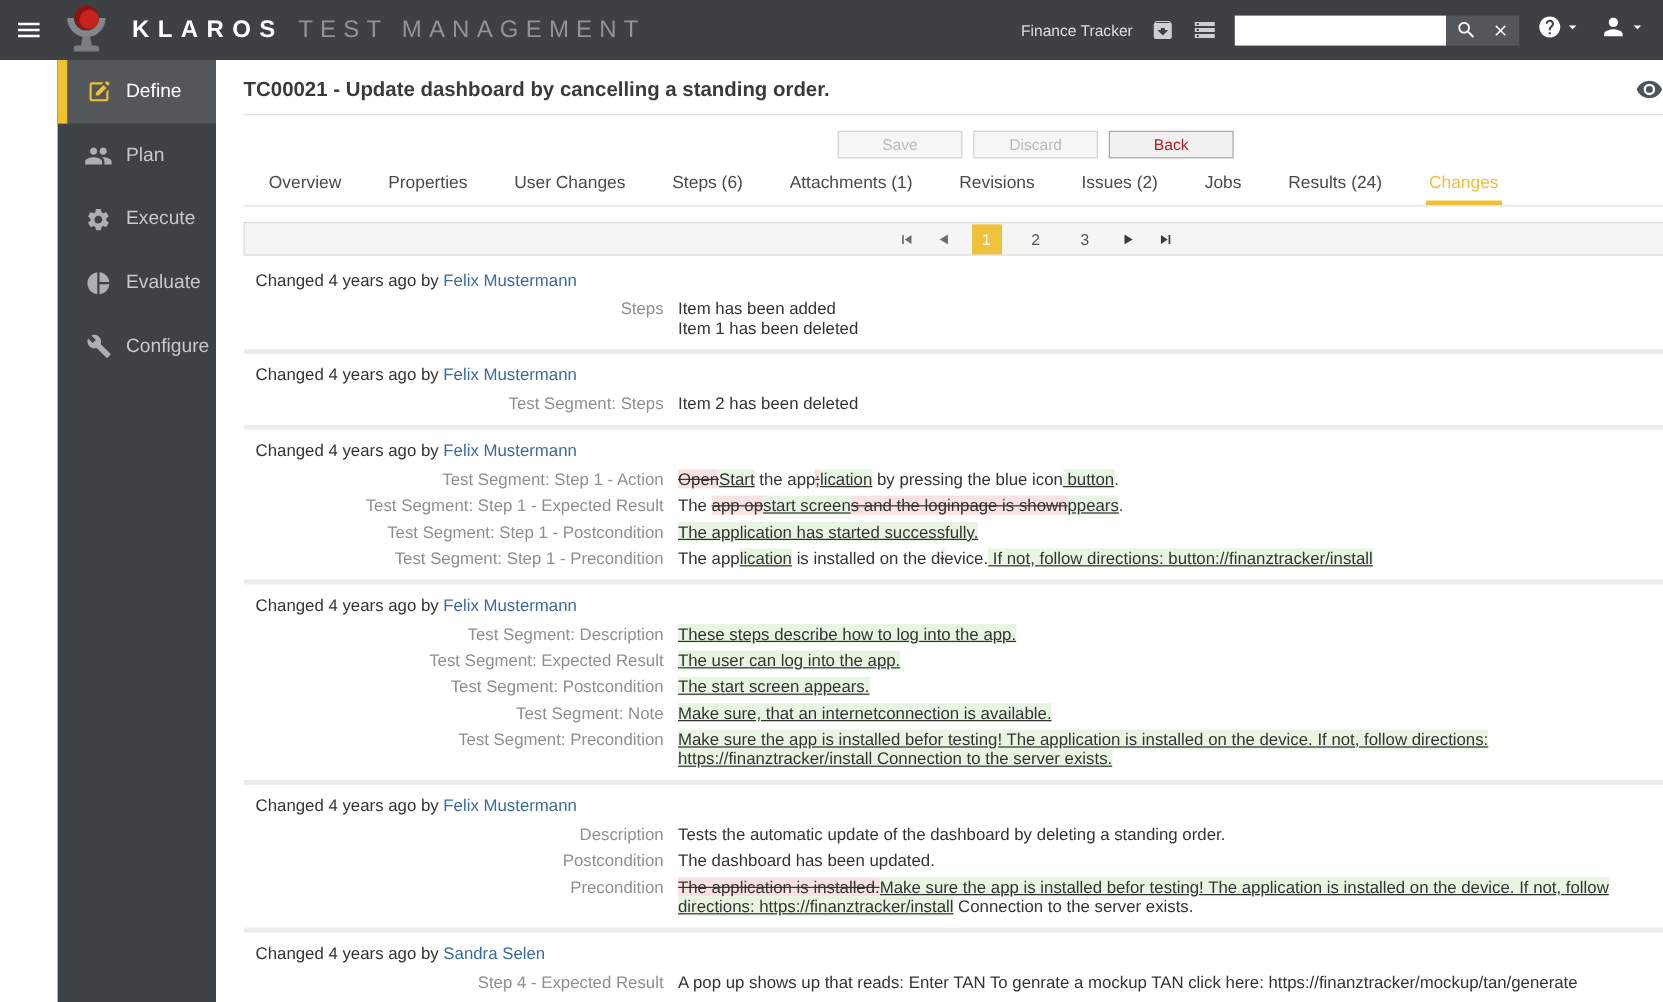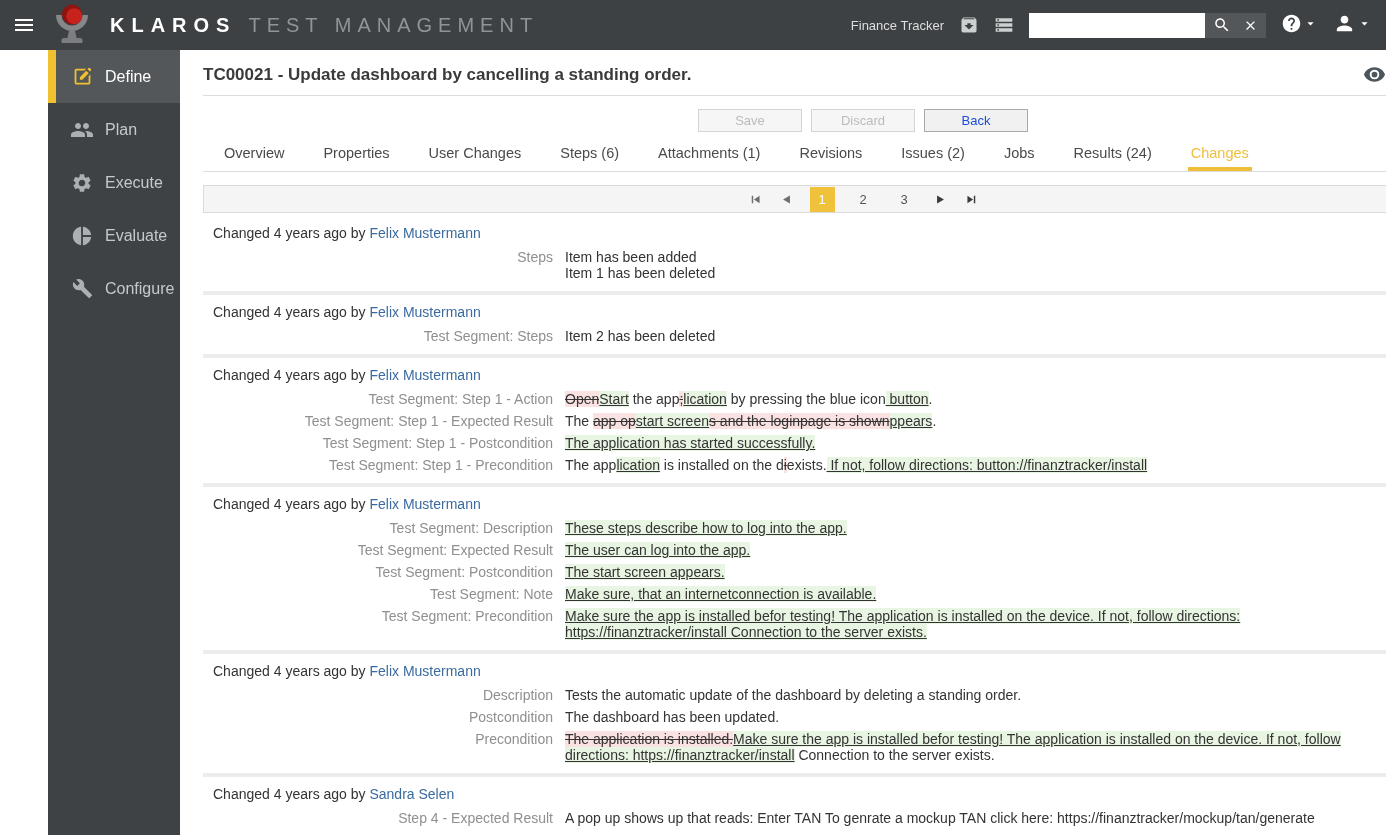--- a/index.html
+++ b/index.html
@@ -41,21 +41,21 @@
   .page-header { display:flex; align-items:center; justify-content:space-between;
     padding:13px 0 9px; border-bottom:1px solid #DCDCDC; }
   .page-title { font-size:17px; font-weight:700; color:#3A3A3A; }
   .header-icons { display:flex; align-items:center; gap:13px; }
   .hd-icon { color:#4B555C; display:flex; cursor:pointer; }
   .circle-btn { width:23px; height:23px; border-radius:50%; background:#76A72B;
     display:flex; align-items:center; justify-content:center; cursor:pointer; flex:none; }
 
   .actions-row { display:flex; justify-content:center; gap:9px; padding:13px 0 9px; }
   .btn { width:104px; height:23px; font-size:13px; font-family:inherit; background:#F6F6F6;
-    border:1px solid #D4D4D4; color:#1d4ed8; cursor:pointer; }
+    border:1px solid #D4D4D4; color:#b91c1c; cursor:pointer; }
   .btn.disabled { color:#B9BBBC; }
   .btn.primary { background:#F1F1F1; border-color:#A9A9A9; }
 
   .tabs { display:flex; gap:33px; padding-left:18px; border-bottom:1px solid #DCDCDC; }
   .tab { font-size:14.5px; color:#4A4A4A; padding:4px 3px 10px; cursor:pointer; white-space:nowrap; }
   .tab.active { color:#EFBF3A; box-shadow:inset 0 -4px 0 #EFBF3A; }
 
   .pagination { margin-top:13px; height:28px; background:#F5F5F5; border:1px solid #DBDBDB;
     display:flex; align-items:center; justify-content:center; gap:16px; }
   .pg-nav { display:flex; color:#6E6E6E; cursor:pointer; }
@@ -310,21 +310,21 @@
         </div>
         <div class="change-row">
           <div class="row-label">Test Segment: Step 1 - Postcondition</div>
           <div class="row-value">
             <div class="value-line"><span class="seg ins">The application has started successfully.</span></div>
           </div>
         </div>
         <div class="change-row">
           <div class="row-label">Test Segment: Step 1 - Precondition</div>
           <div class="row-value">
-            <div class="value-line"><span class="seg">The app</span><span class="seg ins">lication</span><span class="seg"> is installed on the d</span><span class="seg del">i</span><span class="seg">exists.</span><span class="seg ins"> If not, follow directions: button://finanztracker/install</span></div>
+            <div class="value-line"><span class="seg">The app</span><span class="seg ins">lication</span><span class="seg"> is installed on the d</span><span class="seg del">i</span><span class="seg">evice.</span><span class="seg ins"> If not, follow directions: button://finanztracker/install</span></div>
           </div>
         </div>
       </div>
       <div class="change-block">
         <div class="change-header"><span>Changed 4 years ago by </span><a class="author-link">Felix Mustermann</a></div>
         <div class="change-row">
           <div class="row-label">Test Segment: Description</div>
           <div class="row-value">
             <div class="value-line"><span class="seg ins">These steps describe how to log into the app.</span></div>
           </div>

